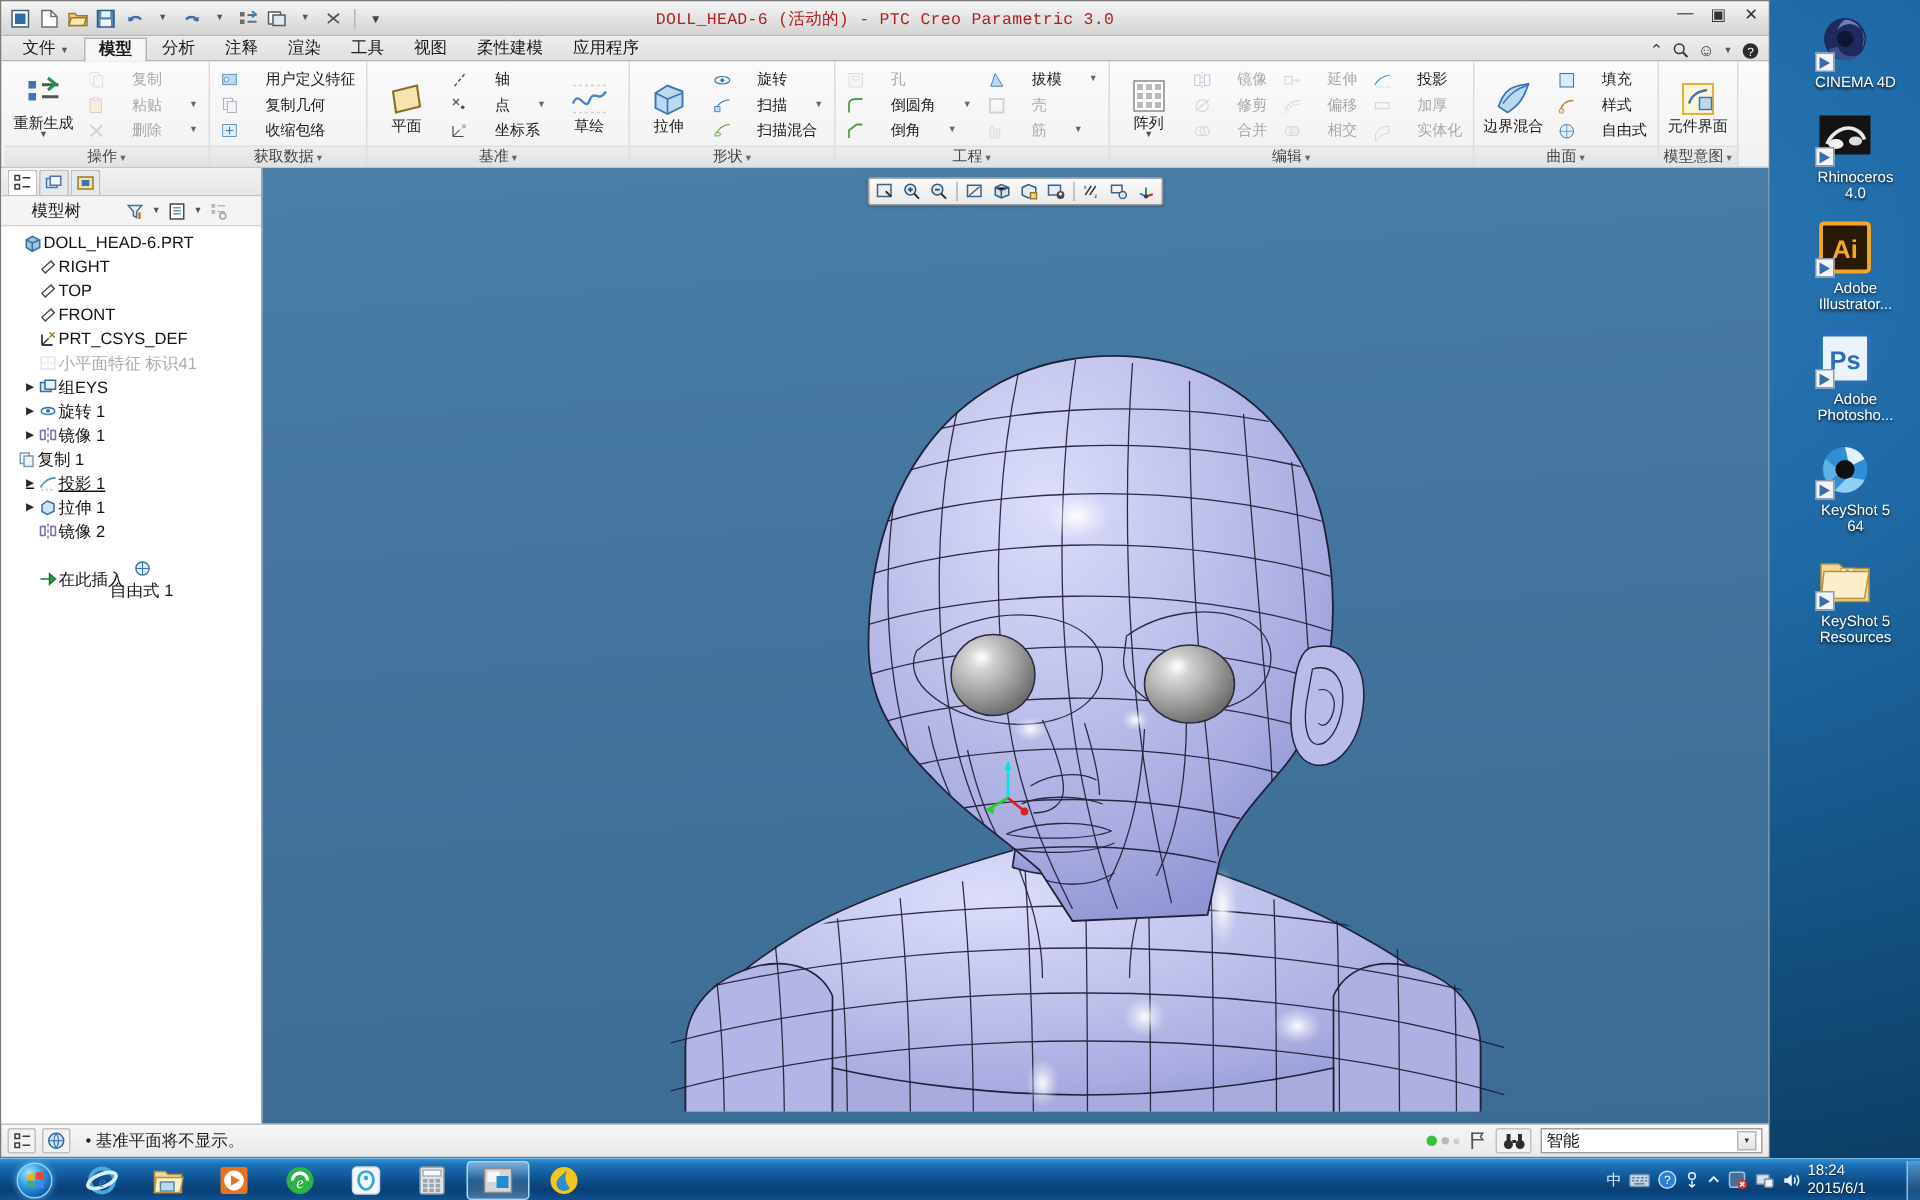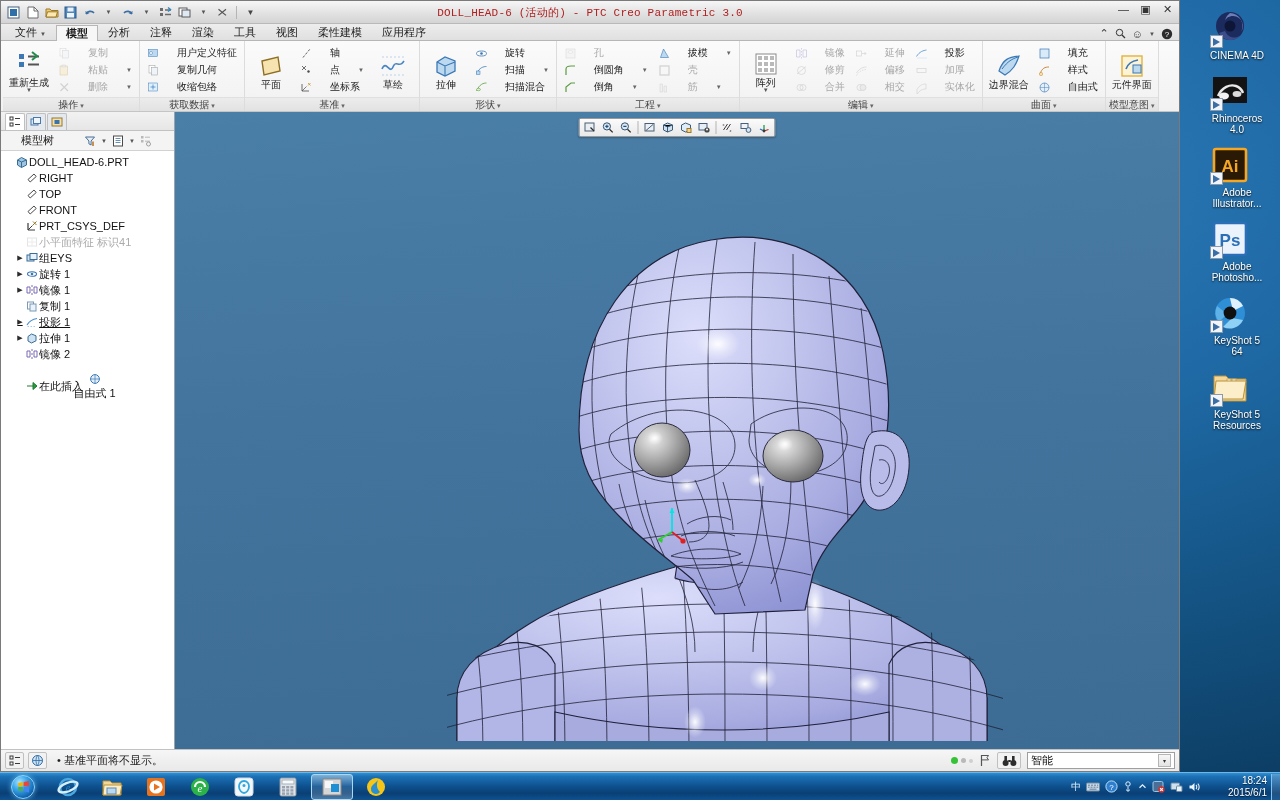--- a/index.html
+++ b/index.html
@@ -210,21 +210,21 @@
     width:42px; height:26px; margin:0 1px; display:flex; align-items:center; justify-content:center;
     border:1px solid transparent; border-radius:3px; cursor:default;
   }
   .tbtn.pressed {
     border-color:#a9d8f5;
     background:linear-gradient(rgba(255,255,255,.42),rgba(255,255,255,.1) 48%, rgba(255,255,255,.24));
   }
   .tray { margin-left:auto; display:flex; align-items:center; gap:5px; padding-right:4px; }
   .tray .ti { font-size:10px; color:#dff0ff; display:flex; align-items:center; justify-content:center; cursor:default; }
   .clock {
-    width:62px; text-align:right; color:#fff; font-size:10px; line-height:12px; cursor:default;
+    width:62px; text-align:left; color:#fff; font-size:10px; line-height:12px; cursor:default;
     text-shadow:0 1px 1px rgba(0,0,0,.6);
   }
   .showdesk { width:9px; height:26px; margin-left:4px; border-left:1px solid #7fc2ef;
               background:linear-gradient(rgba(255,255,255,.22),rgba(255,255,255,.05)); cursor:default; }
   svg { display:block; }
 </style>
 </head>
 <body>
 
 <div id="desktop"></div>
@@ -878,21 +878,21 @@
           <div class="tnode" style="padding-left: 14px;">
             <span class="exp">▶</span>
             <span class="ticon">
               <svg width="12" height="12" viewBox="0 0 12 12">
                 <path d="M6 1v10" stroke="#7a6bb5" stroke-dasharray="2 2"></path>
                 <path d="M1 3h3v6H1zM8 3h3v6H8z" fill="none" stroke="#7a6bb5"></path>
               </svg>
             </span>
             <span class="tlabel">镜像 1</span>
           </div>
-          <div class="tnode" style="padding-left: 14px;">
+          <div class="tnode" style="">
             <span class="exp"></span>
             <span class="ticon">
               <svg width="12" height="12" viewBox="0 0 12 12">
                 <rect x="1.5" y="2" width="6" height="7" fill="#fff" stroke="#7a9ab5"></rect>
                 <rect x="4" y="4" width="6" height="7" fill="#eaf3fb" stroke="#7a9ab5"></rect>
               </svg>
             </span>
             <span class="tlabel">复制 1</span>
           </div>
           <div class="tnode" style="padding-left: 14px; text-decoration: underline;">

